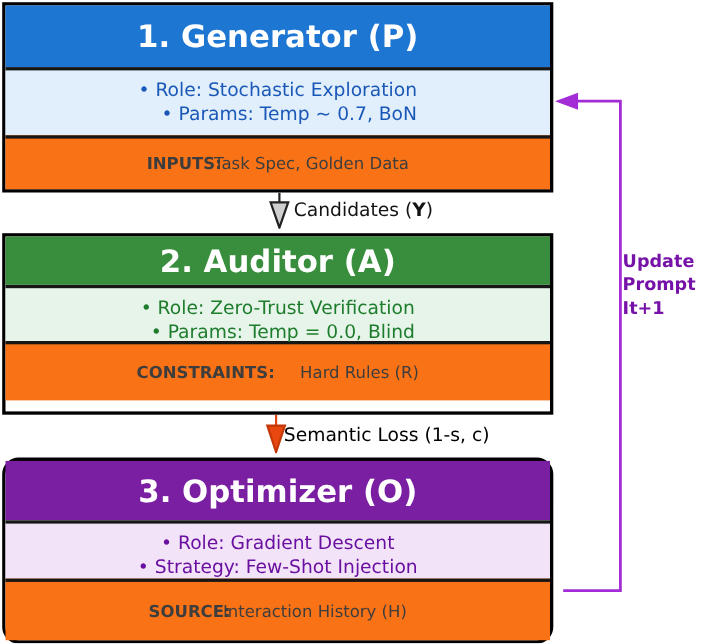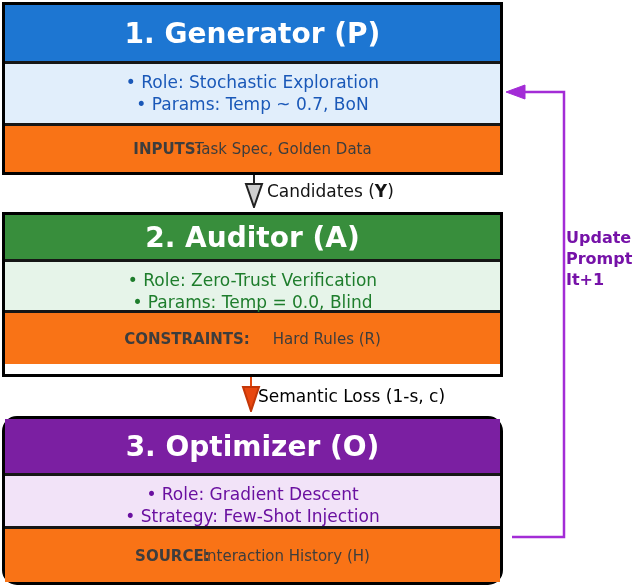--- a/index.html
+++ b/index.html
@@ -10,24 +10,24 @@
   .block {
     position:absolute; left:2px; width:501px; box-sizing:border-box;
     border:3px solid #000000; background:#ffffff;
   }
   .block-header {
     display:flex; align-items:center; justify-content:center;
     color:#ffffff; font-weight:bold; font-size:28px; white-space:nowrap;
   }
   .block-body { border-top:3px solid #161616; text-align:center; }
   .bullets {
-    display:inline-block; text-align:center; font-size:17px; line-height:22px;
+    display:inline-block; text-align:right; font-size:17px; line-height:22px;
     padding-top:7px; white-space:nowrap;
   }
-  .bullets.centered { }
+  .bullets.centered { text-align:center; }
   .block-footer {
     border-top:3px solid #161616; background:#f97316; color:#3d3d3d;
     font-size:15px; display:flex; align-items:center; justify-content:center;
     white-space:nowrap;
   }
   .footer-label { font-weight:bold; }
   .footer-value.overlap { margin-left:-7px; }
   .footer-value.spaced  { margin-left:3px; }
 
   

